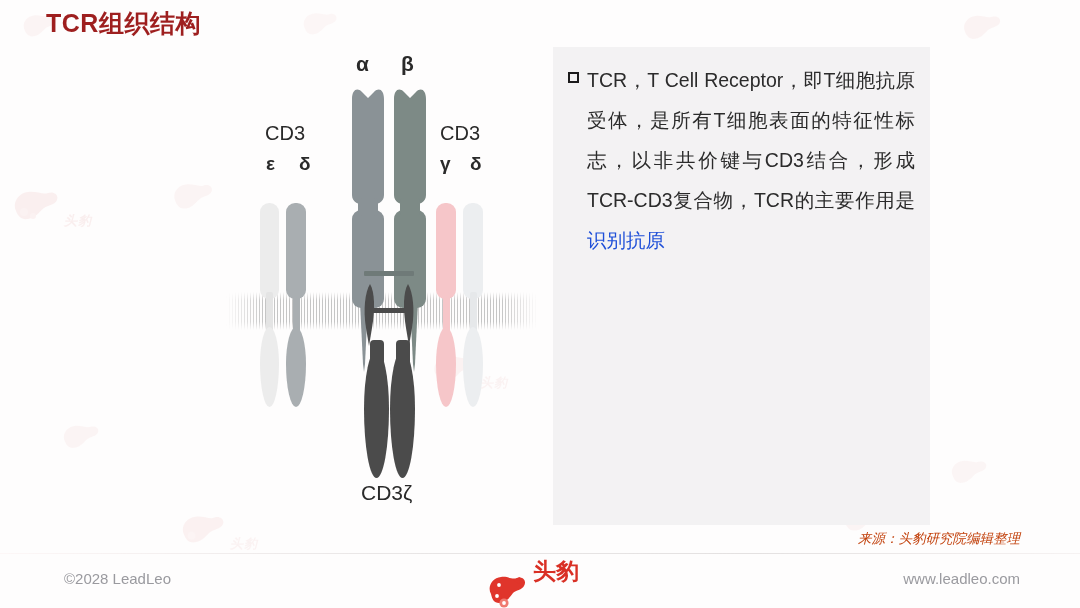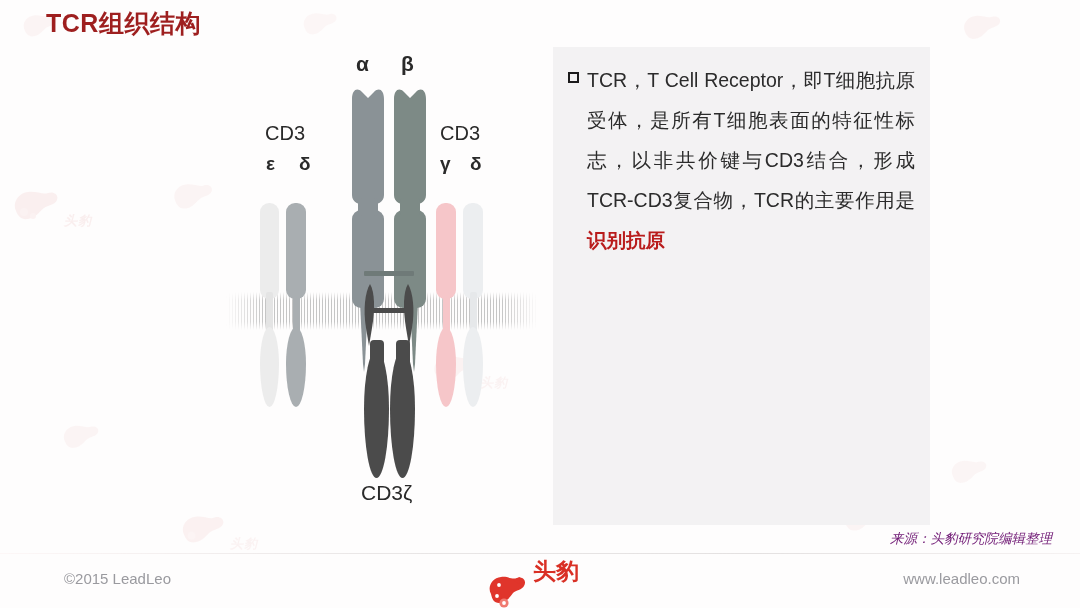--- a/index.html
+++ b/index.html
@@ -57,27 +57,27 @@
   }
   .bullet-row{position:relative;display:flex;}
   .sq{
     flex:0 0 auto;width:11px;height:11px;border:2.5px solid #1b1b1b;
     margin-top:12px;margin-right:8px;background:#f3f2f3;box-sizing:border-box;
   }
   .btext{
     flex:1 1 auto;font-size:19.5px;line-height:40px;color:#2b2b2b;
     text-align:justify;text-justify:inter-ideograph;
   }
-  .hl{color:#b91c1c;font-weight:700;}
+  .hl{color:#1d4ed8;font-weight:400;}
   #b1{position:absolute;left:15px;top:13px;width:347px;}
   #b2{position:absolute;left:15px;top:314px;width:347px;}
 
   
   #source{
-    position:absolute;right:28px;top:530px;font-size:13.5px;color:#701a75;
+    position:absolute;right:60px;top:530px;font-size:13.5px;color:#c2410c;
     font-style:italic;white-space:nowrap;
   }
   #divider{position:absolute;left:0;right:0;top:553px;height:1px;
            background:linear-gradient(90deg,#fdf7f7 0%,#e9e6e6 35%,#e4e1e1 70%,#f6f2f2 100%);}
   #copy{position:absolute;left:64px;top:570px;font-size:15px;color:#9a9a9f;white-space:nowrap;}
   #url{position:absolute;right:60px;top:570px;font-size:15px;color:#9a9a9f;white-space:nowrap;}
   #logo{position:absolute;left:487px;top:560px;display:flex;align-items:center;gap:6px;}
   #logo .lg-cn{font-size:23px;font-weight:700;color:#d93025;line-height:1;}
   #logo .lg-en{font-size:9.5px;font-weight:700;color:#d93025;font-style:italic;letter-spacing:.4px;margin-top:35px;}
 </style>
@@ -248,21 +248,21 @@
       <div class="sq"></div>
       <div class="btext">
         <span>TCR，T Cell Receptor，即T细胞抗原受体，是所有T细胞表面的特征性标志，以非共价键与CD3结合，形成TCR-CD3复合物，TCR的主要作用是</span><span class="hl">识别抗原</span>
       </div>
     </div>
 
   </div>
 
   <div id="source">来源：头豹研究院编辑整理</div>
   <div id="divider"></div>
-  <div id="copy">©2015 LeadLeo</div>
+  <div id="copy">©2028 LeadLeo</div>
 
   <div id="logo">
     <span>
       <svg width="40" height="36" viewBox="0 0 40 36">
         <path d="M4 20 C0 13 5 4 14 3 C21 2 25 6 30 4 C36 2 40 7 37 12 C35 16 29 16 26 19 C23 23 19 29 12 29 C7 29 5 25 4 20 Z" fill="#e0352b"></path>
         <circle cx="10" cy="22" r="4.6" fill="#e0352b"></circle>
         <circle cx="17" cy="29" r="4.6" fill="#f07a70"></circle>
         <circle cx="10" cy="22" r="1.9" fill="#fff"></circle>
         <circle cx="17" cy="29" r="1.9" fill="#fff"></circle>
         <circle cx="12" cy="11" r="1.9" fill="#fff"></circle>

